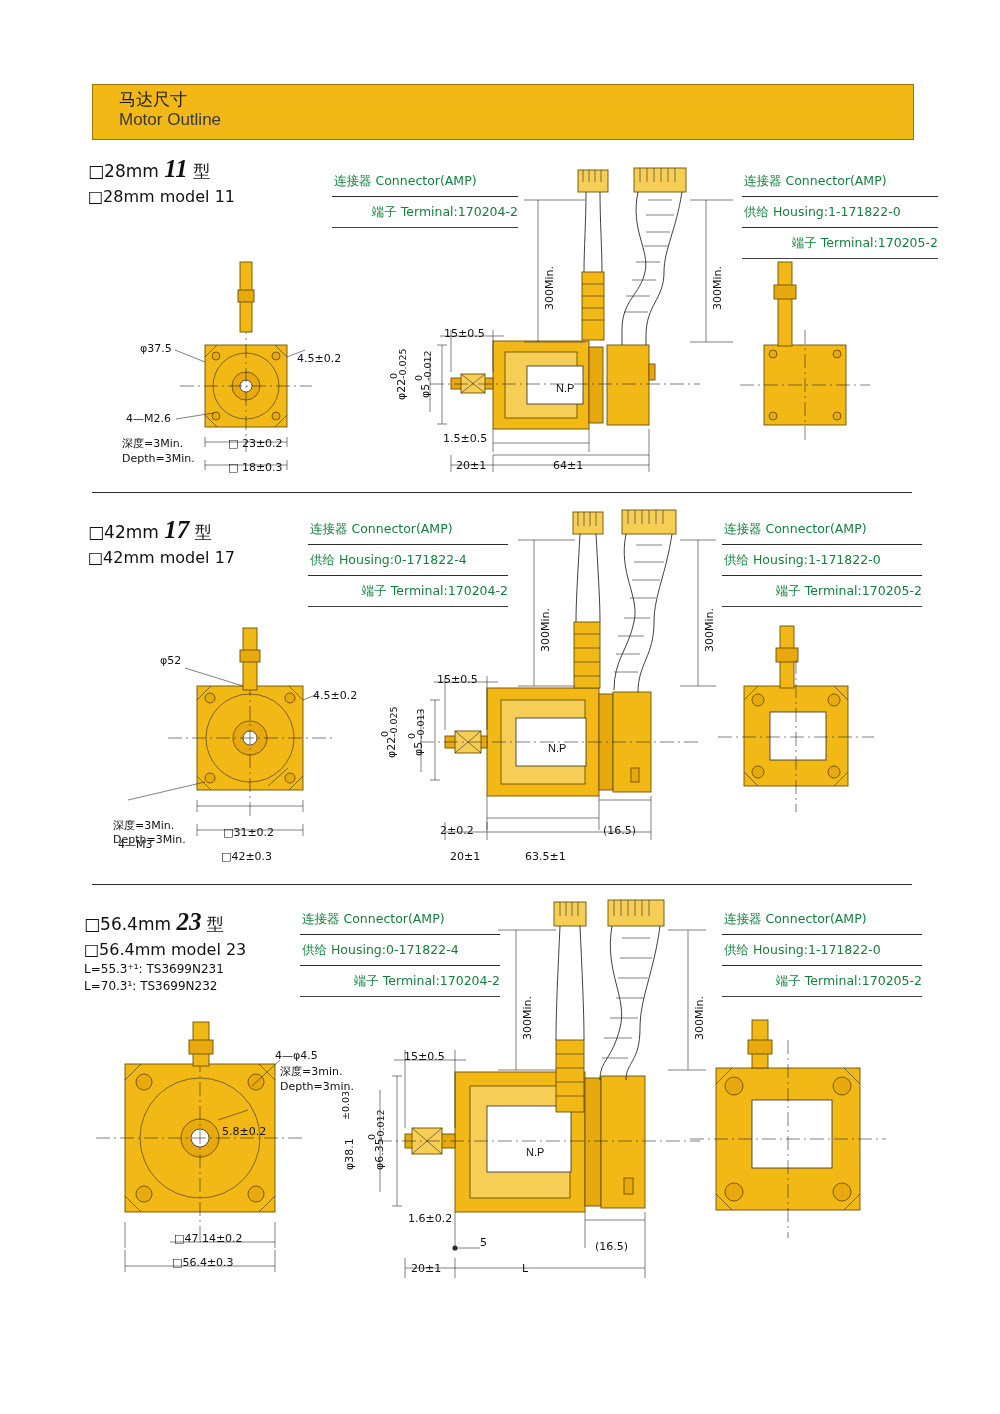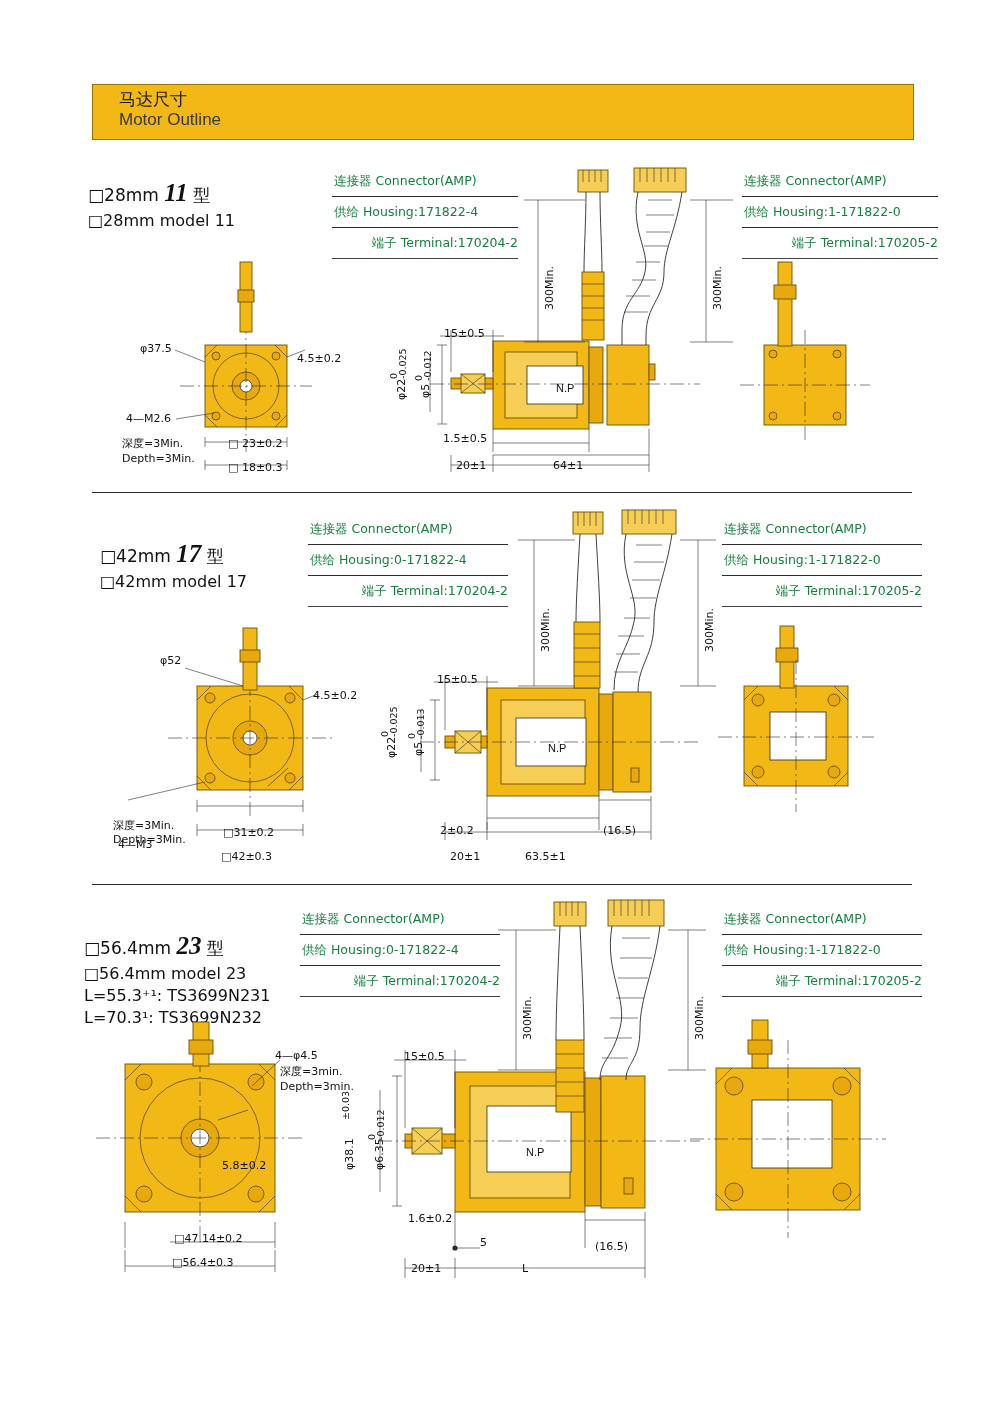--- a/index.html
+++ b/index.html
@@ -8,24 +8,24 @@
 
   
   .banner{position:absolute;left:92px;top:84px;width:820px;height:54px;background:#F2B816;border:1px solid #9b7400;}
   .banner .t1{position:absolute;left:26px;top:3px;font-size:17px;color:#1a1a1a;font-family:"DejaVu Sans",sans-serif;}
   .banner .t2{position:absolute;left:26px;top:25px;font-size:17px;color:#3a3a3a;font-family:"Liberation Sans",sans-serif;}
 
   .hr{position:absolute;background:#2b2b2b;height:1px;}
 
   
   .sec-title{position:absolute;}
-  .sec-title .l1{font-size:17px;white-space:nowrap;font-family:"DejaVu Sans",sans-serif;margin-top:24px;}
+  .sec-title .l1{font-size:17px;white-space:nowrap;font-family:"DejaVu Sans",sans-serif;}
   .sec-title .l2{font-size:16px;white-space:nowrap;margin-top:4px;font-family:"DejaVu Sans",sans-serif;}
   .sec-title .big{font-size:25px;font-weight:bold;font-style:italic;font-family:"Liberation Serif",serif;}
-  .sec-title .sub{font-size:16px;white-space:nowrap;margin-top:3px;font-family:"DejaVu Sans",sans-serif;}
+  .sec-title .sub{font-size:12px;white-space:nowrap;margin-top:3px;font-family:"DejaVu Sans",sans-serif;}
 
   
   .note{position:absolute;font-size:12.5px;font-family:"DejaVu Sans",sans-serif;color:#15803d;}
   .note .row{height:30px;line-height:30px;white-space:nowrap;border-bottom:1px solid #2b2b2b;padding-left:2px;}
   .note .row:last-child{border-bottom:1px solid #404040;text-align:right;}
 
   
   .dim{position:absolute;font-size:11px;font-family:"DejaVu Sans",sans-serif;color:#111;white-space:nowrap;}
   .dim.sm{font-size:9.5px;}
   .dim.rot{transform-origin:left top;}
@@ -58,21 +58,20 @@
     <div class="l1">
       <span>□28mm</span>
       <span class="big">11</span>
       <span>型</span>
     </div>
     <div class="l2">□28mm model 11</div>
   </div>
 
   <div class="note" style="left:332px;top:166px;width:186px;">
     <div class="row">连接器 Connector(AMP)</div>
-    <div class="row">供给 Housing:171822-4</div>
     <div class="row">端子 Terminal:170204-2</div>
   </div>
   <div class="note" style="left:742px;top:166px;width:196px;">
     <div class="row">连接器 Connector(AMP)</div>
     <div class="row">供给 Housing:1-171822-0</div>
     <div class="row">端子 Terminal:170205-2</div>
   </div>
 
   <svg width="1000" height="1414">
 
@@ -177,21 +176,21 @@
   <div class="dim sm rot" style="left:397px;top:379px;transform:rotate(-90deg);">-0.025</div>
   <div class="dim rot" style="left:419px;top:398px;transform:rotate(-90deg);">φ5</div>
   <div class="dim sm rot" style="left:413px;top:381px;transform:rotate(-90deg);">0</div>
   <div class="dim sm rot" style="left:422px;top:381px;transform:rotate(-90deg);">-0.012</div>
   <div class="dim" style="left:443px;top:432px;">1.5±0.5</div>
   <div class="dim" style="left:456px;top:459px;">20±1</div>
   <div class="dim" style="left:553px;top:459px;">64±1</div>
   <div class="dim rot" style="left:543px;top:310px;transform:rotate(-90deg);">300Min.</div>
   <div class="dim rot" style="left:711px;top:310px;transform:rotate(-90deg);">300Min.</div>
 
-  <div class="sec-title" style="left:100px;top:516px;">
+  <div class="sec-title" style="left:88px;top:516px;">
     <div class="l1">
       <span>□42mm</span>
       <span class="big">17</span>
       <span>型</span>
     </div>
     <div class="l2">□42mm model 17</div>
   </div>
 
   <div class="note" style="left:308px;top:514px;width:200px;">
     <div class="row">连接器 Connector(AMP)</div>
@@ -413,21 +412,21 @@
       <rect class="body" x="752" y="1020" width="16" height="48"></rect>
       <rect class="body2" x="748" y="1040" width="24" height="14"></rect>
       <line class="cl" x1="690" y1="1139" x2="886" y2="1139"></line>
       <line class="cl" x1="788" y1="1040" x2="788" y2="1238"></line>
     </g>
   </svg>
 
   <div class="dim" style="left:275px;top:1049px;">4—φ4.5</div>
   <div class="dim" style="left:280px;top:1064px;">深度=3min.</div>
   <div class="dim" style="left:280px;top:1080px;">Depth=3min.</div>
-  <div class="dim" style="left:222px;top:1159px;">5.8±0.2</div>
+  <div class="dim" style="left:222px;top:1125px;">5.8±0.2</div>
   <div class="dim" style="left:174px;top:1232px;">□47.14±0.2</div>
   <div class="dim" style="left:172px;top:1256px;">□56.4±0.3</div>
 
   <div class="dim" style="left:404px;top:1050px;">15±0.5</div>
   <div class="dim rot" style="left:343px;top:1170px;transform:rotate(-90deg);">φ38.1</div>
   <div class="dim sm rot" style="left:340px;top:1120px;transform:rotate(-90deg);">±0.03</div>
   <div class="dim rot" style="left:373px;top:1170px;transform:rotate(-90deg);">φ6.35</div>
   <div class="dim sm rot" style="left:366px;top:1140px;transform:rotate(-90deg);">0</div>
   <div class="dim sm rot" style="left:375px;top:1140px;transform:rotate(-90deg);">-0.012</div>
   <div class="dim" style="left:408px;top:1212px;">1.6±0.2</div>

